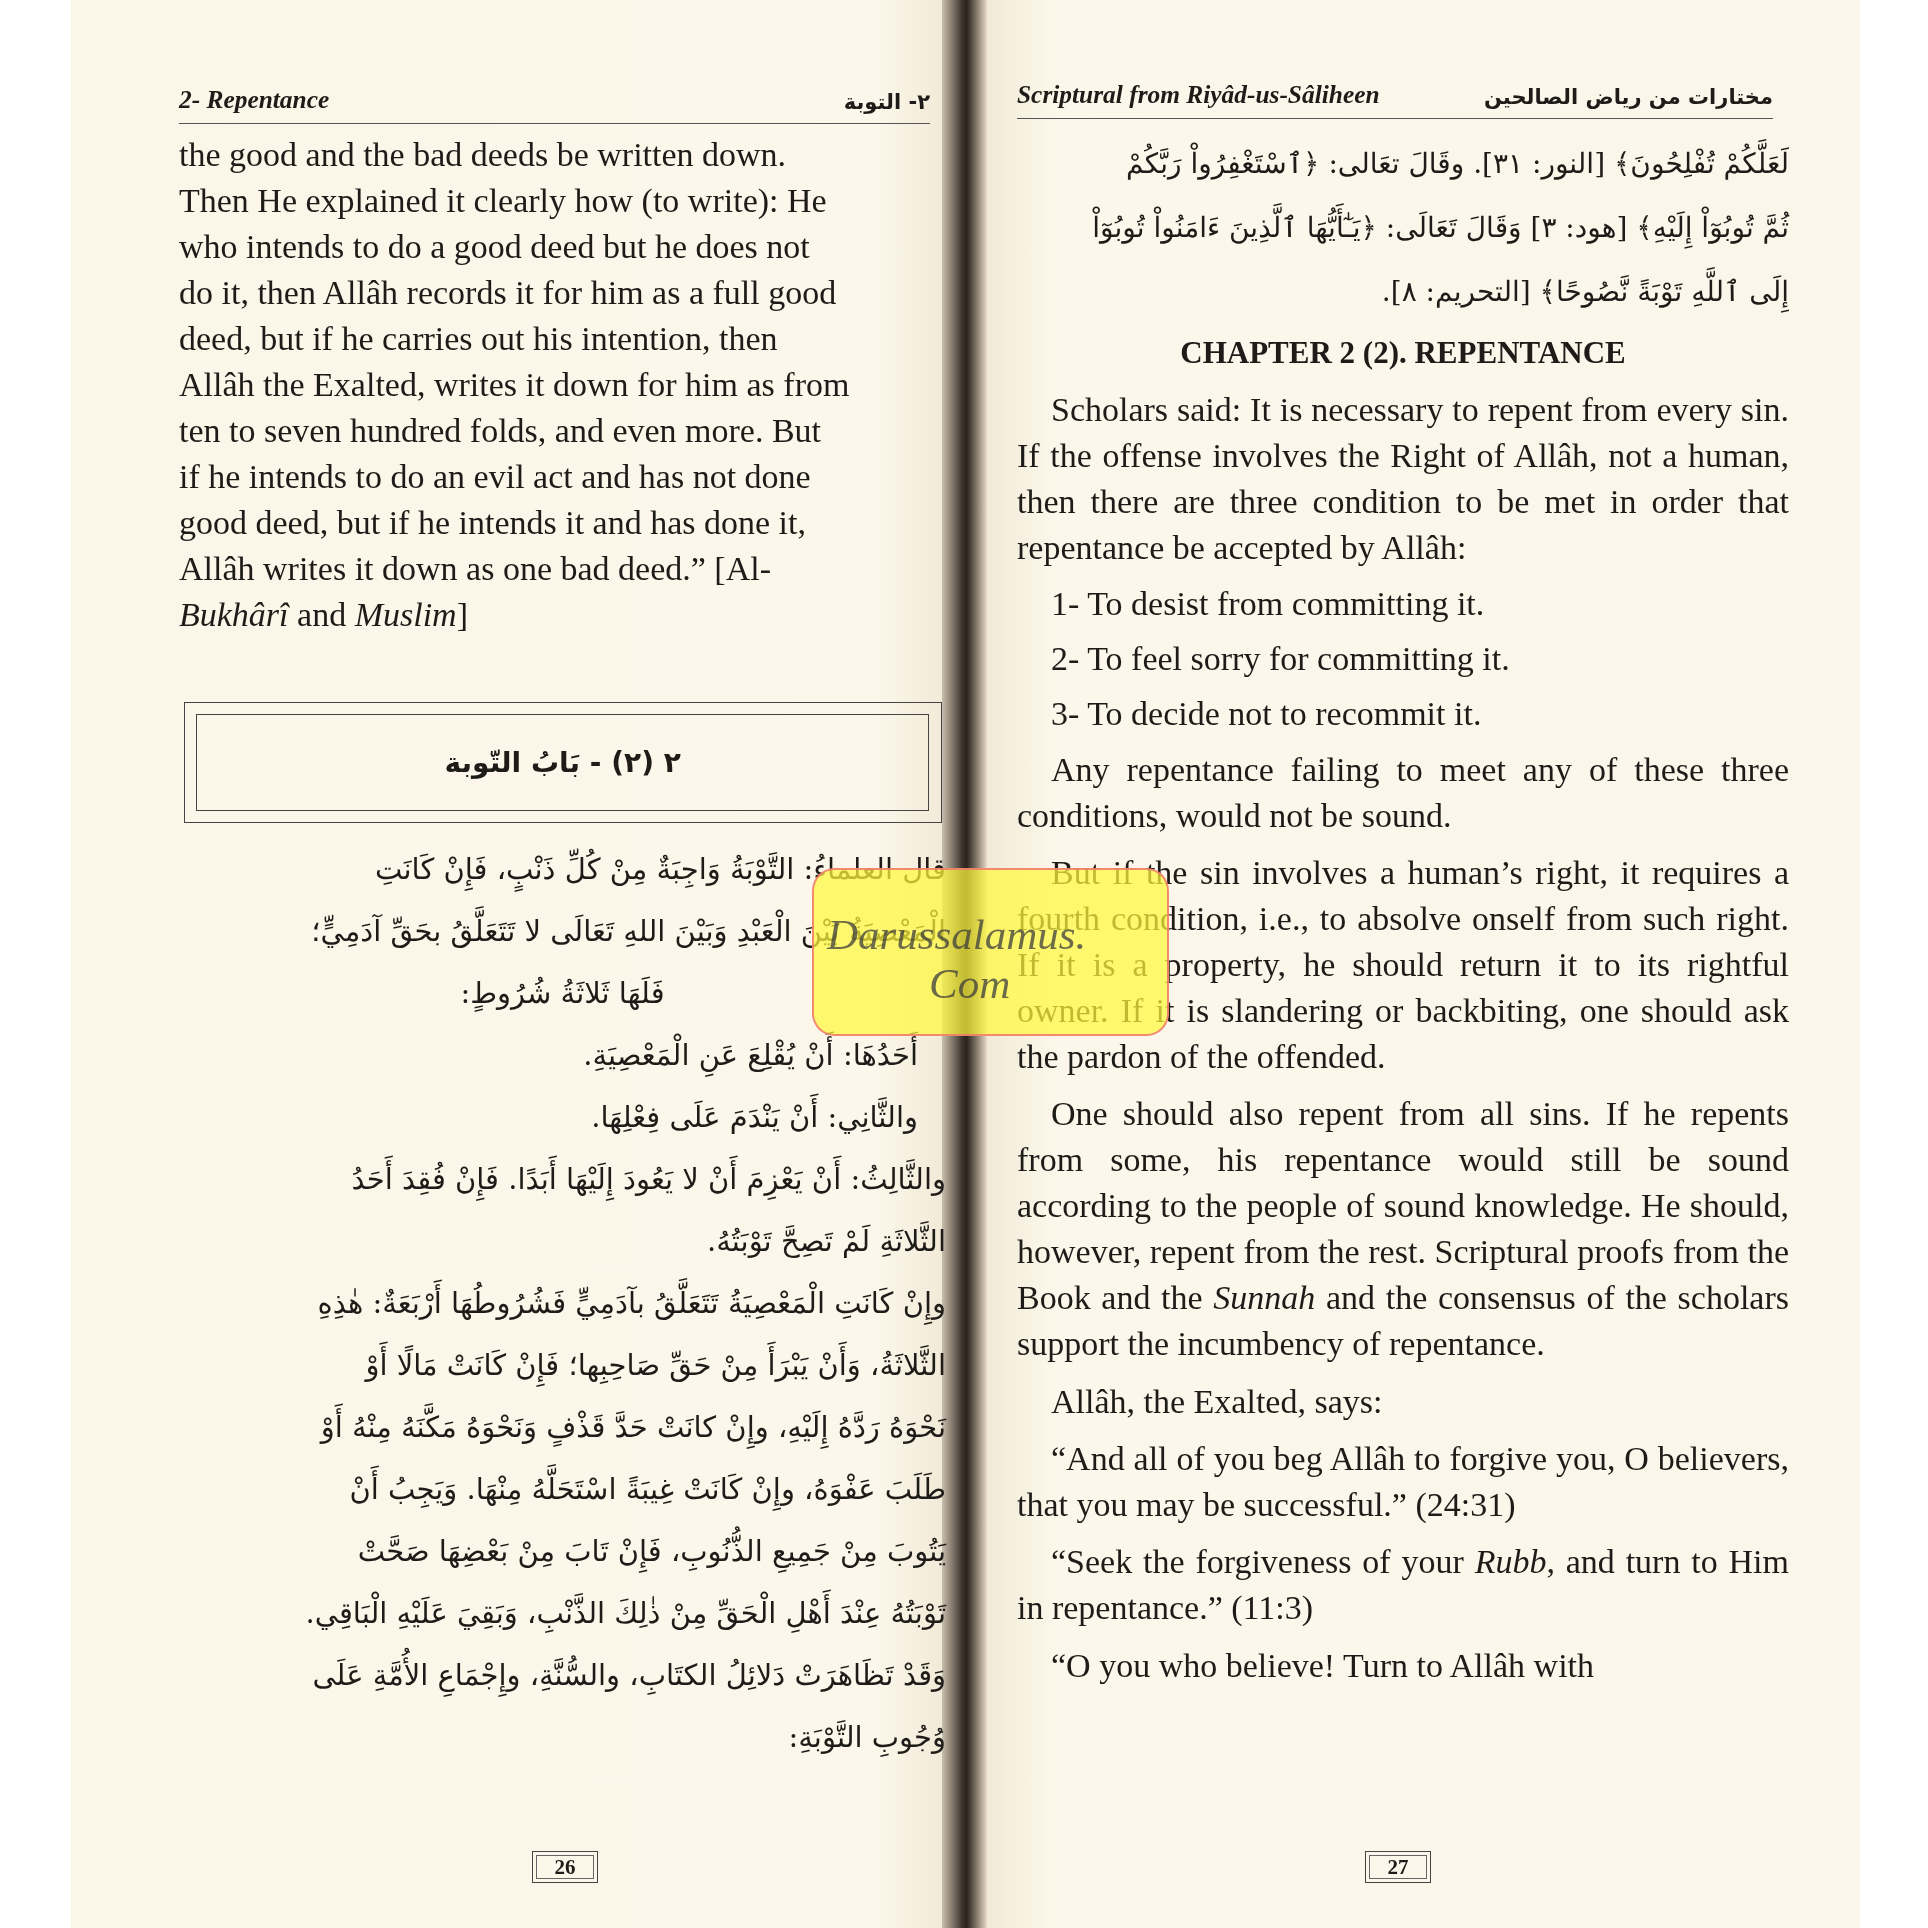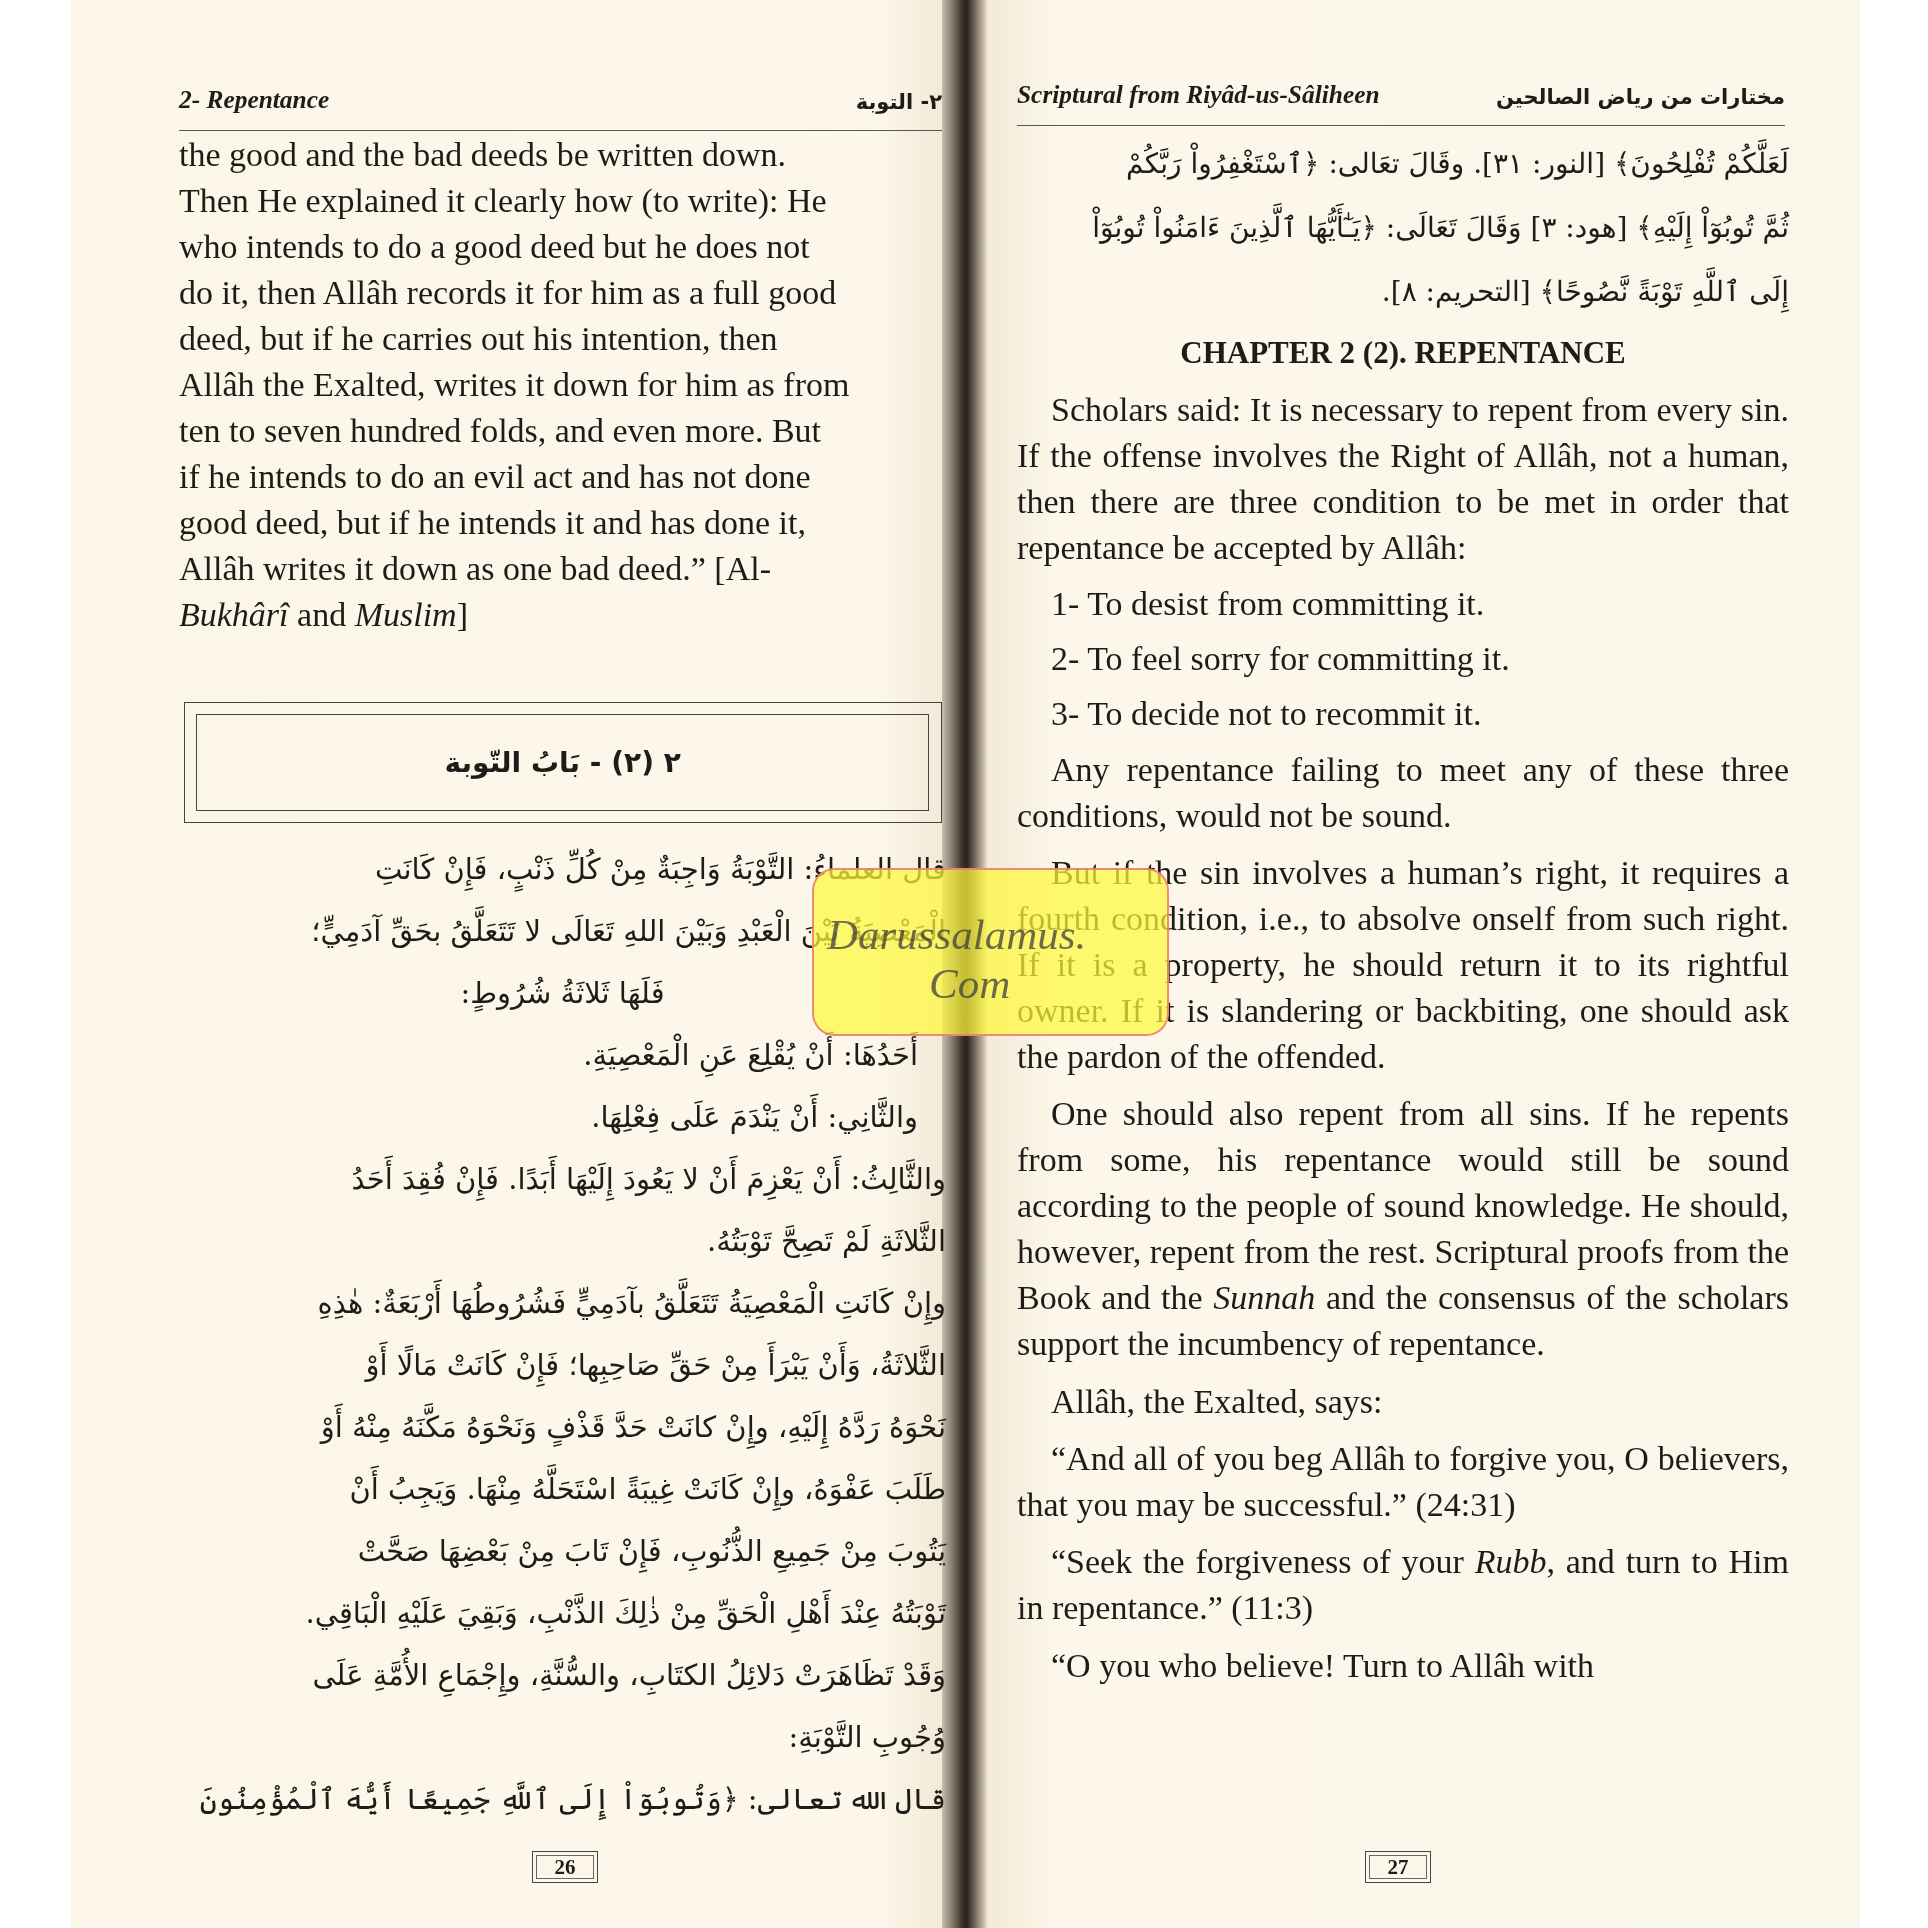--- a/index.html
+++ b/index.html
@@ -5,22 +5,22 @@
   html, body { margin:0; padding:0; }
   body { width:1928px; height:1928px; background:#ffffff; position:relative; overflow:hidden;
          font-family:"Liberation Serif", "DejaVu Serif", serif; color:#1e1b18; }
   .spread { position:absolute; left:71px; top:0; width:1789px; height:1928px;
             background:linear-gradient(90deg,#fbf6e8 0%,#fcf7ea 45%,#efe6d2 50%,#fcf7ea 55%,#fbf6ea 100%); }
   .spine { position:absolute; left:942px; top:0; width:45px; height:1928px;
            background:linear-gradient(90deg,#c9bfae 0%,#6e6458 30%,#3a322c 45%,#2a231e 55%,#7b7062 75%,#e8dcc8 100%); }
   .page { position:absolute; top:0; height:1928px; }
   .page-left { left:179px; width:767px; }
   .page-right { left:1017px; width:772px; }
-  .running-head { position:absolute; top:73px; left:0; right:4px; height:41px;
-                  border-bottom:1.9px solid #555; display:flex; justify-content:space-between; align-items:flex-end; padding-bottom:16px; }
+  .running-head { position:absolute; top:73px; left:0; right:16px; height:41px;
+                  border-bottom:1.9px solid #555; display:flex; justify-content:space-between; align-items:flex-end; padding-bottom:9px; }
   .rh-en { font-style:italic; font-weight:bold; font-size:25.4px; }
   .rh-ar { font-family:"DejaVu Sans", sans-serif; font-weight:bold; font-size:21px; direction:rtl; }
   .body-en { position:absolute; left:0; right:0; font-size:34px; line-height:46px; text-align:justify; }
   .body-en p { margin:0; }
   .indent { text-indent:34px; }
   .gap { margin-top:11.3px !important; }
   .ar { font-family:"DejaVu Serif", serif; direction:rtl; text-align:justify; font-size:29px; line-height:62px; }
   .ar p { margin:0; }
   .ar .center { text-align:center; }
   .title-box { position:absolute; left:4.7px; top:702px; width:758px; height:121px; border:1.9px solid #444; box-sizing:border-box; }
@@ -77,21 +77,20 @@
     <p>والثَّالِثُ: أَنْ يَعْزِمَ أَنْ لا يَعُودَ إِلَيْهَا أَبَدًا. فَإِنْ فُقِدَ أَحَدُ</p>
     <p>الثَّلاثَةِ لَمْ تَصِحَّ تَوْبَتُهُ.</p>
     <p>وإِنْ كَانَتِ الْمَعْصِيَةُ تَتَعَلَّقُ بآدَمِيٍّ فَشُرُوطُهَا أَرْبَعَةٌ: هٰذِهِ</p>
     <p>الثَّلاثَةُ، وَأَنْ يَبْرَأَ مِنْ حَقِّ صَاحِبِها؛ فَإِنْ كَانَتْ مَالًا أَوْ</p>
     <p>نَحْوَهُ رَدَّهُ إِلَيْهِ، وإِنْ كانَتْ حَدَّ قَذْفٍ وَنَحْوَهُ مَكَّنَهُ مِنْهُ أَوْ</p>
     <p>طَلَبَ عَفْوَهُ، وإِنْ كَانَتْ غِيبَةً اسْتَحَلَّهُ مِنْهَا. وَيَجِبُ أَنْ</p>
     <p>يَتُوبَ مِنْ جَمِيعِ الذُّنُوبِ، فَإِنْ تَابَ مِنْ بَعْضِهَا صَحَّتْ</p>
     <p>تَوْبَتُهُ عِنْدَ أَهْلِ الْحَقِّ مِنْ ذٰلِكَ الذَّنْبِ، وَبَقِيَ عَلَيْهِ الْبَاقِي.</p>
     <p>وَقَدْ تَظَاهَرَتْ دَلائِلُ الكتَابِ، والسُّنَّةِ، وإِجْمَاعِ الأُمَّةِ عَلَى</p>
     <p>وُجُوبِ التَّوْبَةِ:</p>
-    <p>قال الله تعالى: ﴿وَتُوبُوٓاْ إِلَى ٱللَّهِ جَمِيعًا أَيُّهَ ٱلْمُؤْمِنُونَ</p>
   </div>
 
   <div class="page-num" style="left:353px;">26</div>
 </div>
 
 <div class="page page-right">
   <div class="running-head" style="top:68px;">
     <span class="rh-en">Scriptural from Riyâd-us-Sâliheen</span>
     <span class="rh-ar">مختارات من رياض الصالحين</span>
   </div>

